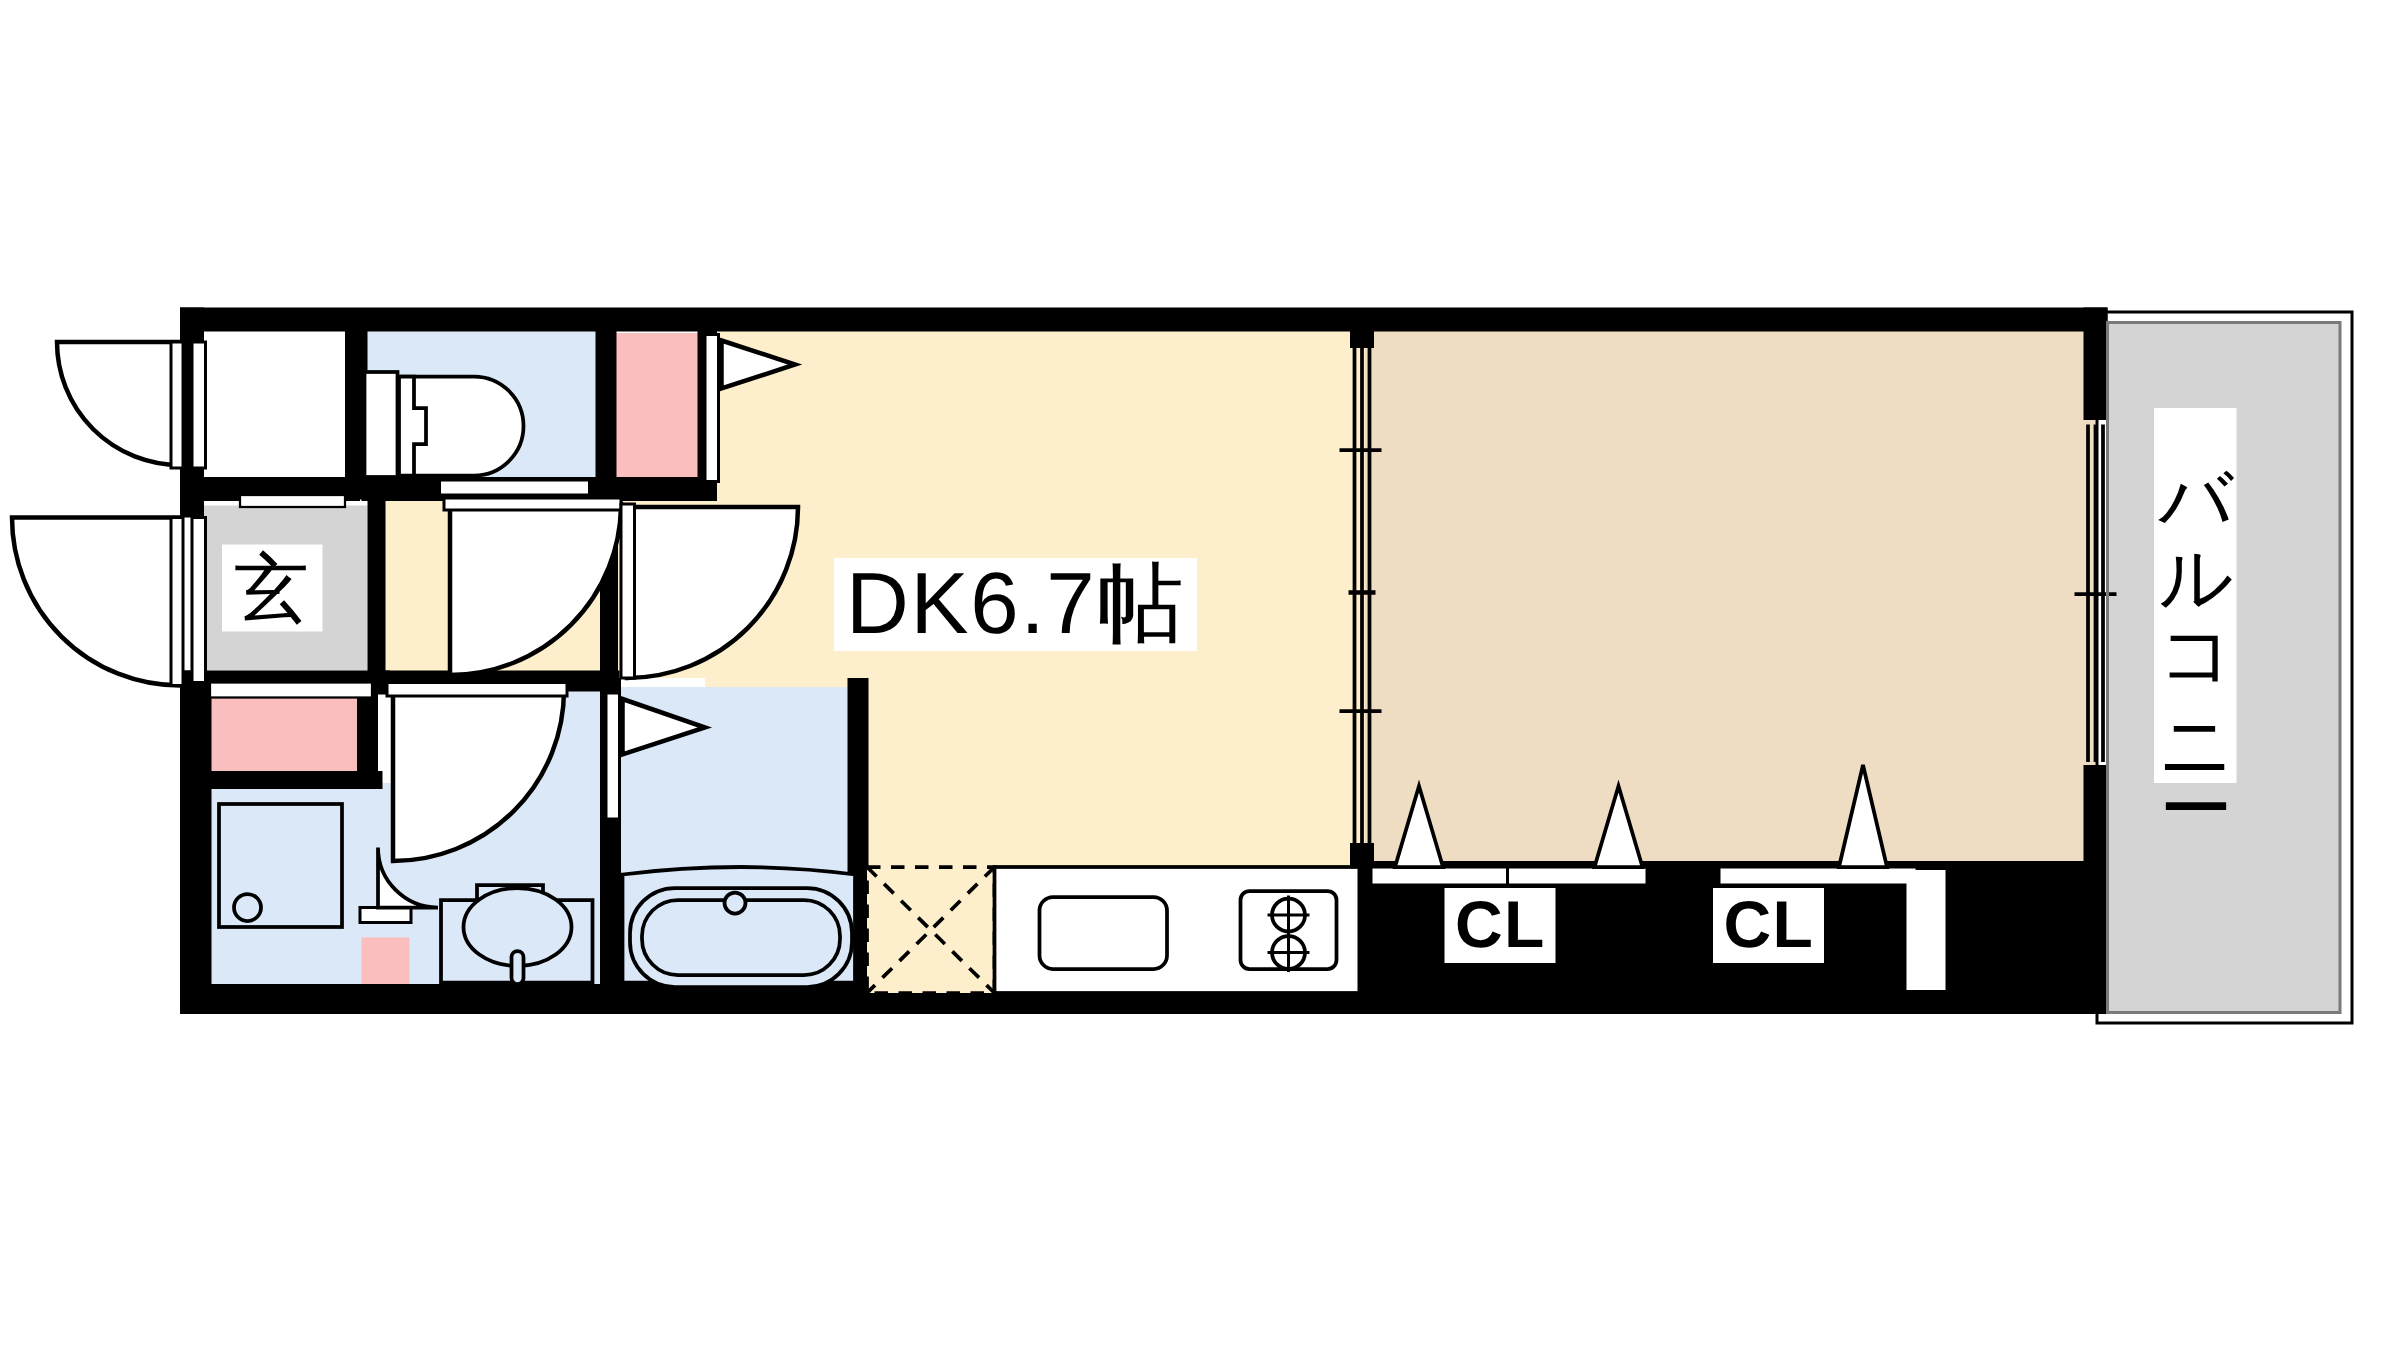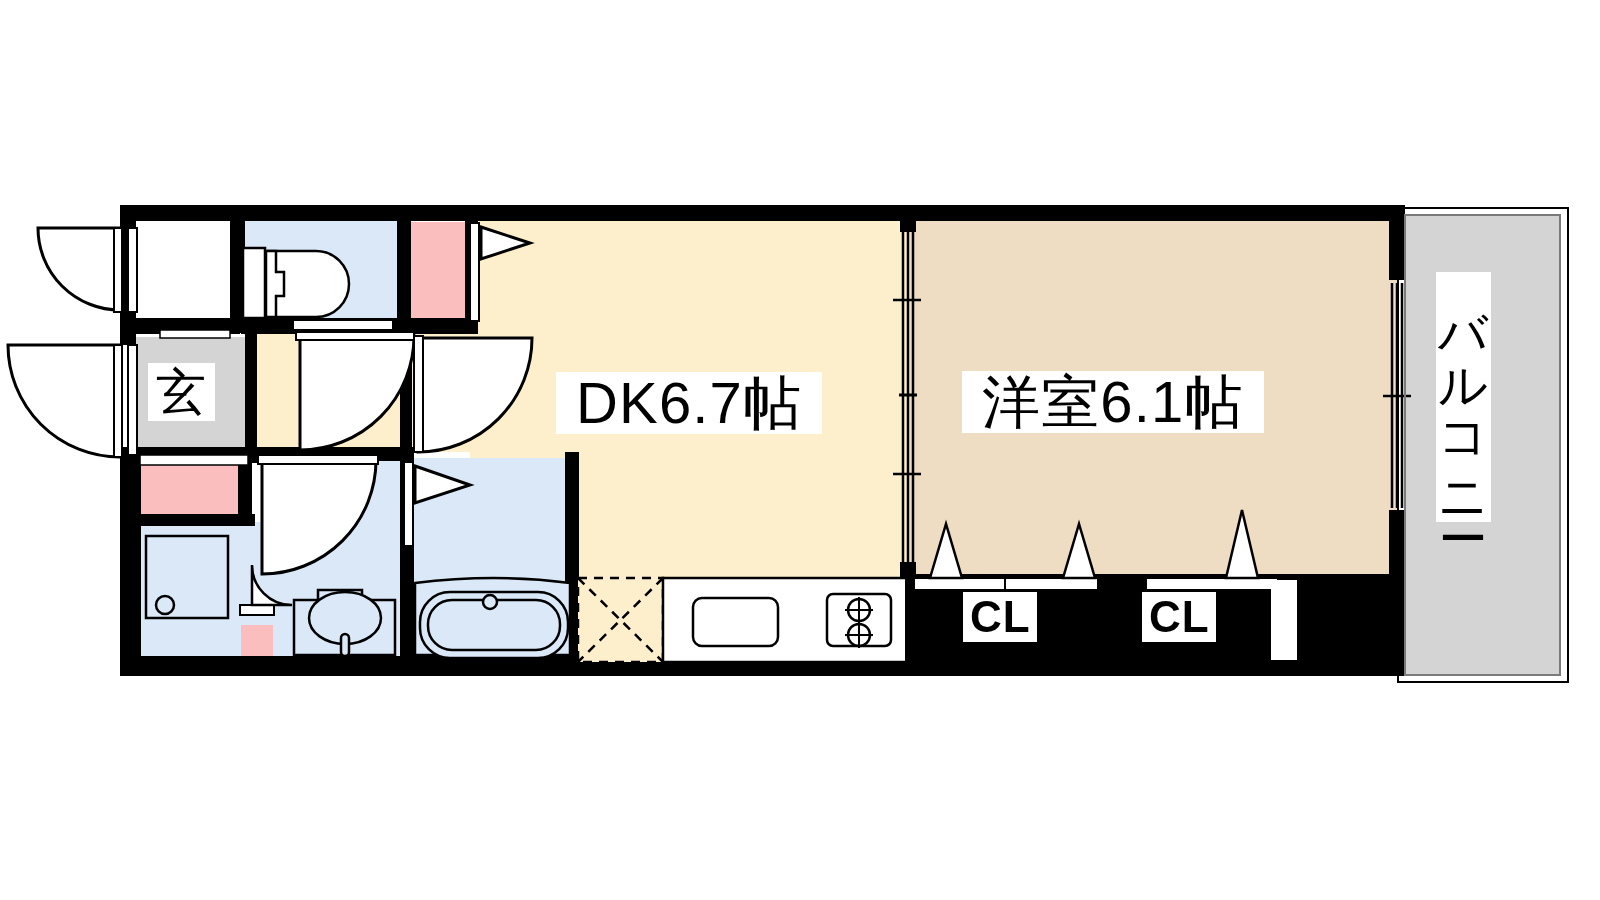--- a/index.html
+++ b/index.html
@@ -30,21 +30,21 @@
   }
   .room-label {
     position: absolute;
     background: #ffffff;
     color: #000000;
     font-family: "Liberation Sans", sans-serif;
     font-weight: 500;
     letter-spacing: 0.02em;
     white-space: nowrap;
     line-height: 1;
-    padding: 2px 20px;
+    padding: 2px 8px;
   }
   #label-dk {
     left: 556px;
     top: 372px;
     font-size: 58px;
   }
   #label-bedroom {
     left: 962px;
     top: 371px;
     font-size: 58px;
@@ -302,21 +302,20 @@
 
     <g>
       <rect x="140" y="455" width="108" height="10" fill="#ffffff" stroke="#000000" stroke-width="1.5"></rect>
       <rect x="160" y="330" width="70" height="8" fill="#ffffff" stroke="#000000" stroke-width="1.5"></rect>
     </g>
 
   </svg>
 
   <div class="room-label" id="label-dk">DK6.7帖</div>
 
-  <div class="room-label" id="label-bedroom">洋室6.1帖</div>
 
   <div class="room-label" id="label-genkan">玄</div>
 
   <div class="room-label" id="label-cl-1">CL</div>
 
   <div class="room-label" id="label-cl-2">CL</div>
 
   <div class="room-label" id="label-balcony">バルコニー</div>
 
 </div>

